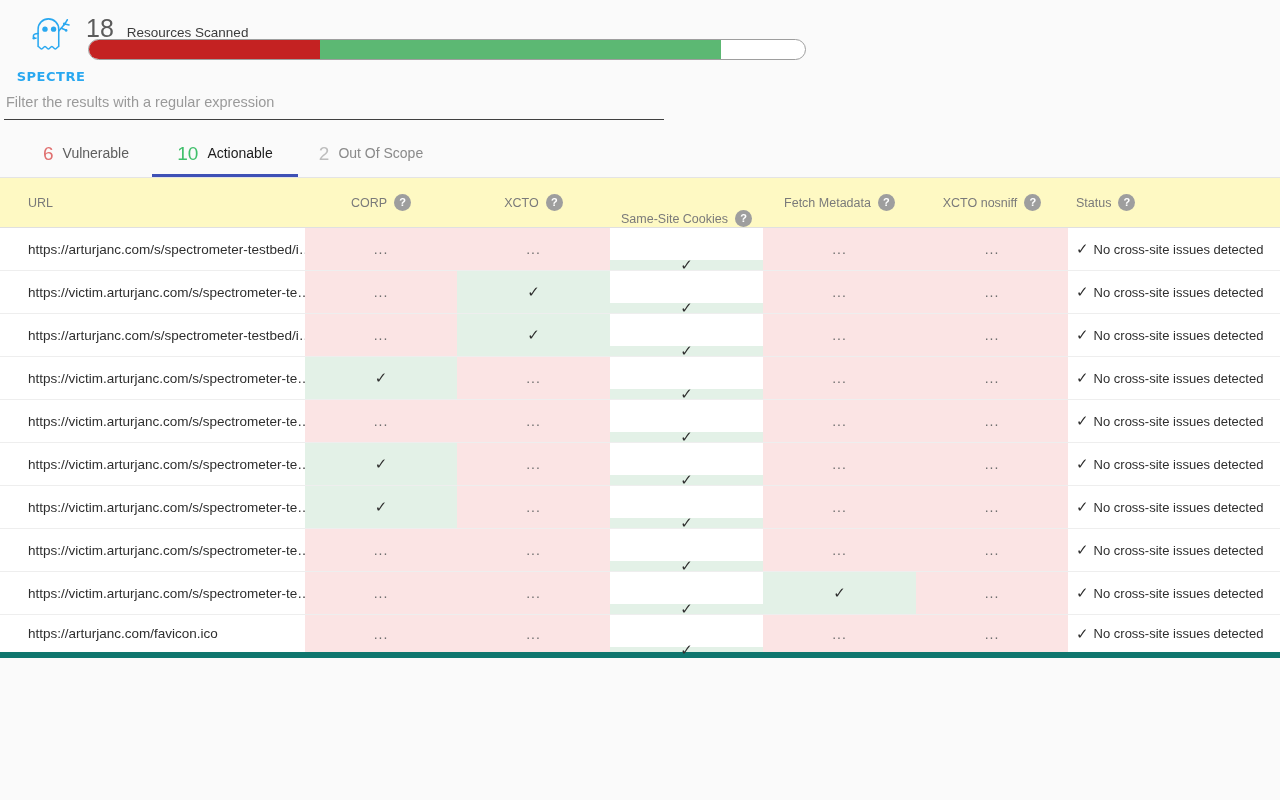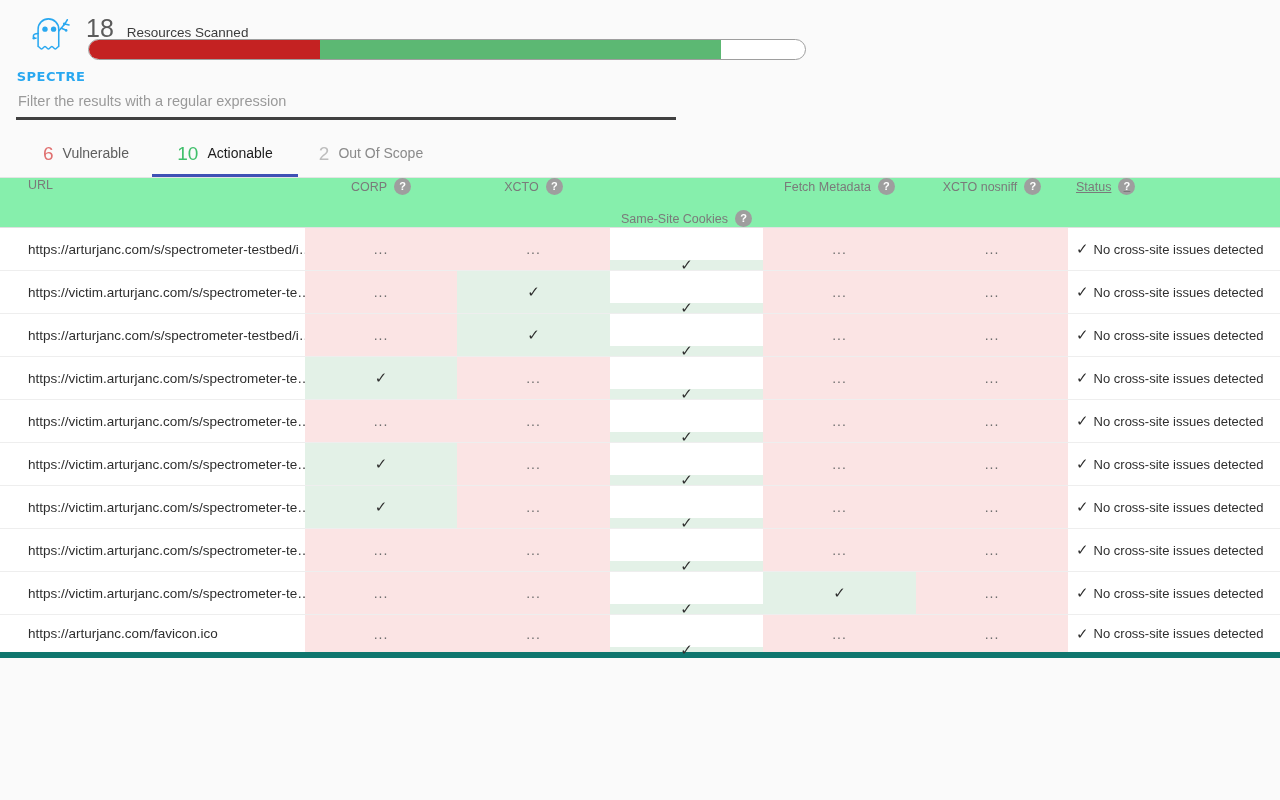--- a/index.html
+++ b/index.html
@@ -38,23 +38,23 @@
     border-radius: 11px;
     overflow: hidden;
     display: flex;
   }
   .seg-red   { background: #C42222; height: 100%; }
   .seg-green { background: #5CB873; height: 100%; }
 
   
   .filter-row { position: absolute; left: 0; top: 88px; width: 1280px; height: 38px; }
   .filter-input {
-    position: absolute; left: 16px; top: 2px;
+    position: absolute; left: 4px; top: 2px;
     width: 660px; height: 30px;
-    border: none; border-bottom: 3px solid #404040;
+    border: none; border-bottom: 1px solid #404040;
     background: transparent;
     font-family: "Liberation Sans", sans-serif;
     font-size: 14.5px; color: #3c3c3c;
     padding: 0 2px 6px 2px;
     outline: none;
   }
   .filter-input::placeholder { color: #9a9a9a; }
 
   .toggle-wrap {
     position: absolute; left: 670px; top: 4px;
@@ -94,28 +94,28 @@
   .tab.vuln .tab-num { color: #e07070; }
   .tab.vuln .tab-text { color: #5e5e5e; }
   .tab.act  .tab-num { color: #3fbf6a; }
   .tab.act  .tab-text { color: #1c1c1c; }
   .tab.oos  .tab-num { color: #bdbdbd; }
   .tab.oos  .tab-text { color: #8a8a8a; }
 
   
   .table { position: absolute; left: 0; top: 178px; width: 1280px; background:#fff; }
   .thead {
-    height: 50px; background: #86efac;
+    height: 50px; background: #fef9c3;
     border-bottom: 1px solid #e0e0e0;
-    display: flex; align-items: flex-start;
+    display: flex; align-items: center;
   }
   .th { font-size: 12.5px; color: #7a7a7a; display: flex; align-items: center; }
   .th.url { padding-left: 28px; }
   .th.center { justify-content: center; }
-  .th.statusth { padding-left: 8px; text-decoration: underline; }
+  .th.statusth { padding-left: 8px; }
   .help {
     display: inline-flex; align-items: center; justify-content: center;
     width: 17px; height: 17px; border-radius: 50%;
     background: #9e9e9e; color: #fff;
     font-size: 11px; font-weight: 700; margin-left: 7px;
     cursor: pointer; line-height: 1;
   }
 
   .trow {
     height: 43px; display: flex; align-items: stretch;

